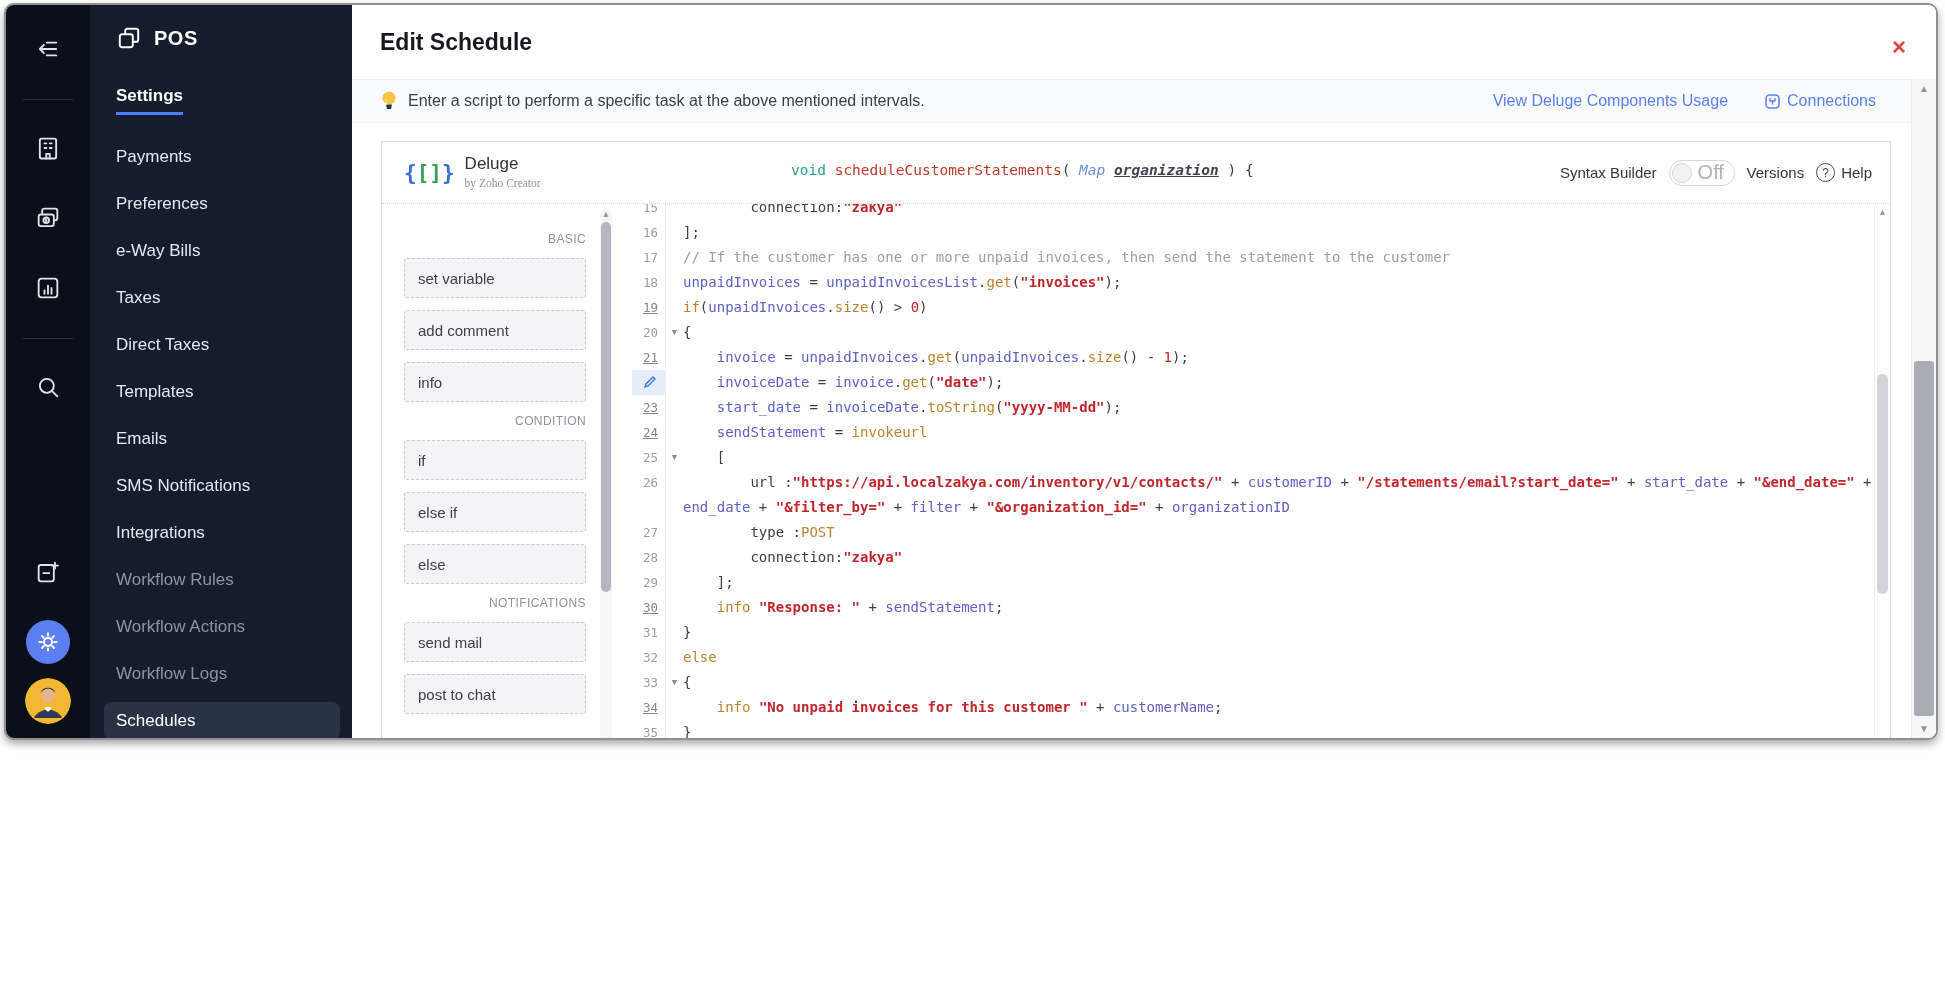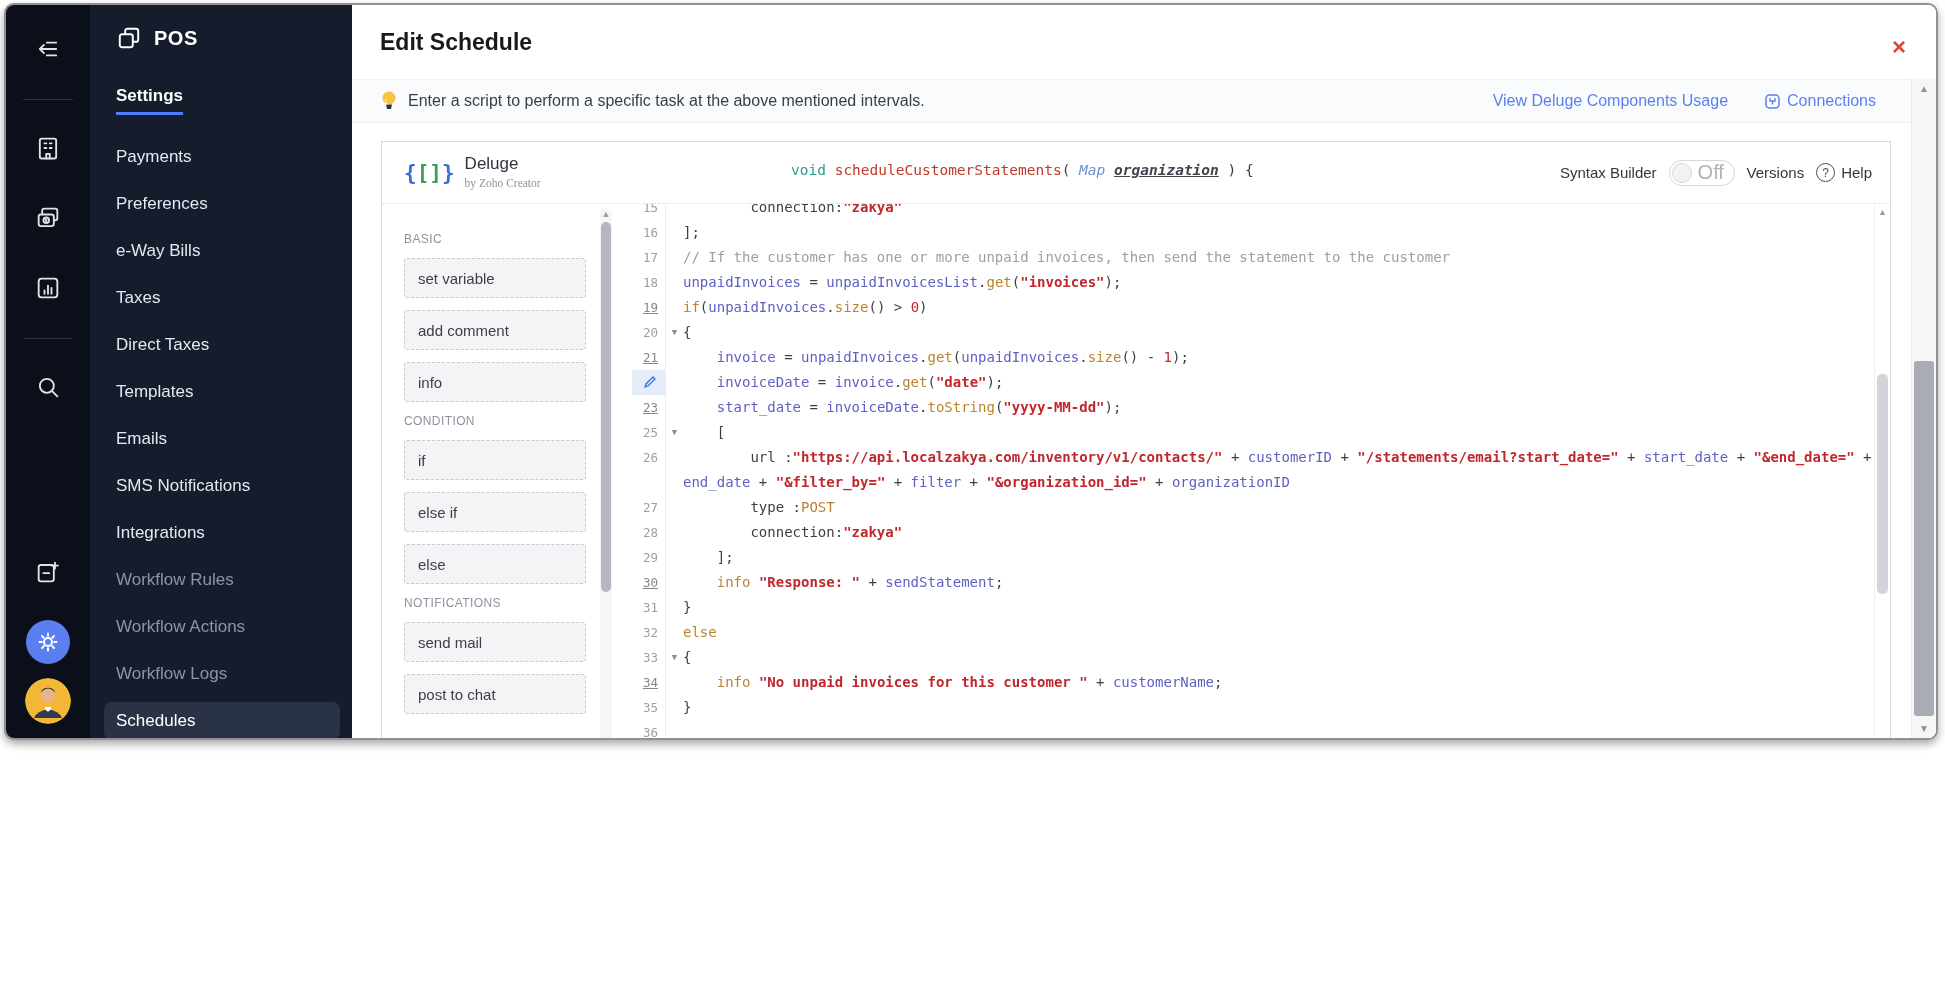--- a/index.html
+++ b/index.html
@@ -52,21 +52,21 @@
   .sg-a { color:#40444c; font-style:italic; text-decoration:underline; font-weight:700; } .sg-d { color:#3b3f46; }
   .editor-tools { margin-left:auto; display:flex; align-items:center; gap:12px; font-size:15px; color:#33373d; }
   .toggle { width:66px; height:26px; border:1px solid #d5d7da; border-radius:14px; display:flex; align-items:center; padding:2px; cursor:pointer; color:#b0b3b8; }
   .toggle .knob { width:20px; height:20px; border-radius:50%; background:#f2f2f3; border:1px solid #d5d7da; }
   .toggle .tl { margin-left:6px; font-size:20px; }
   .help-q { width:19px; height:19px; border:1.4px solid #4c5058; border-radius:50%; display:inline-flex; align-items:center; justify-content:center; font-size:12px; color:#4c5058; }
   .tool-item { display:flex; align-items:center; gap:6px; cursor:pointer; }
 
   .editor-body { display:flex; height:562px; position:relative; }
   .palette { width:218px; padding:20px 14px 0 22px; flex:none; }
-  .pal-label { font-size:12px; letter-spacing:.4px; color:#8c939e; margin:8px 0 12px; }
+  .pal-label { font-size:12px; letter-spacing:.4px; color:#8c939e; margin:8px 0 12px;text-align:right; }
   .pal-btn { height:40px; border:1px dashed #c8cbd2; background:#f4f4f6; border-radius:3px; display:flex; align-items:center;
              padding-left:13px; font-size:15px; color:#3c4048; margin-bottom:12px; cursor:grab; }
   .pal-scroll { width:12px; flex:none; background:#f6f6f7; border-radius:6px; margin:4px 0; position:relative; }
   .pal-scroll .thumb { position:absolute; top:14px; left:1px; width:10px; height:370px; background:#b4b7c2; border-radius:5px; }
   .pal-scroll .arr { position:absolute; left:0; width:12px; font-size:9px; color:#9a9ea8; text-align:center; }
   .gutter-gap { width:20px; flex:none; }
 
   .codewrap { flex:1; overflow:hidden; padding-top:0; font-family:"DejaVu Sans Mono", monospace; }
   #code-lines { margin-top:-9px; }
   .crow { display:flex; height:25px; line-height:25px; }
@@ -339,20 +339,25 @@
                     <path d="M2 12 L3 9 L10 2 L12 4 L5 11 Z" fill="none" stroke="#3a76e8" stroke-width="1.4"></path>
                   </svg>
                 </span>
                 <span class="fold"></span>
                 <span class="src"><span class="sd">    </span><span class="sv">invoiceDate</span><span class="sd"> = </span><span class="sv">invoice</span><span class="sd">.</span><span class="sk">get</span><span class="sd">(</span><span class="ss">"date"</span><span class="sd">);</span></span>
               </div>
               <div class="crow">
                 <span class="gut link">23</span>
                 <span class="fold"></span>
                 <span class="src"><span class="sd">    </span><span class="sv">start_date</span><span class="sd"> = </span><span class="sv">invoiceDate</span><span class="sd">.</span><span class="sk">toString</span><span class="sd">(</span><span class="ss">"yyyy-MM-dd"</span><span class="sd">);</span></span>
+              </div>
+              <div class="crow">
+                <span class="gut link">24</span>
+                <span class="fold"></span>
+                <span class="src"><span class="sd">    </span><span class="sv">sendStatement</span><span class="sd"> = </span><span class="sk">invokeurl</span></span>
               </div>
               <div class="crow">
                 <span class="gut">25</span>
                 <span class="fold">▼</span>
                 <span class="src"><span class="sd">    [</span></span>
               </div>
               <div class="crow">
                 <span class="gut">26</span>
                 <span class="fold"></span>
                 <span class="src"><span class="sd">        url :</span><span class="ss">"https://api.localzakya.com/inventory/v1/contacts/"</span><span class="sd"> + </span><span class="sv">customerID</span><span class="sd"> + </span><span class="ss">"/statements/email?start_date="</span><span class="sd"> + </span><span class="sv">start_date</span><span class="sd"> + </span><span class="ss">"&amp;end_date="</span><span class="sd"> +</span></span>

